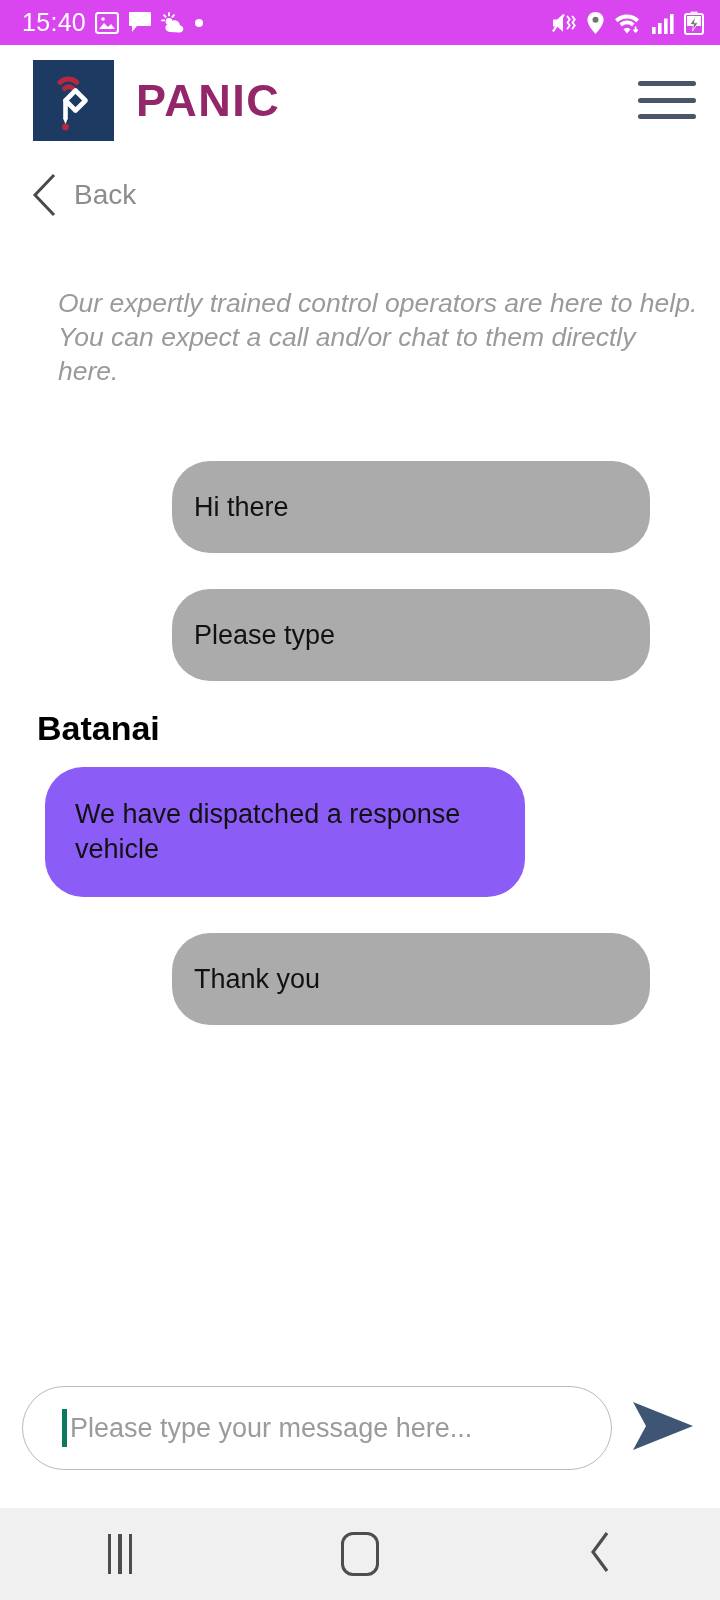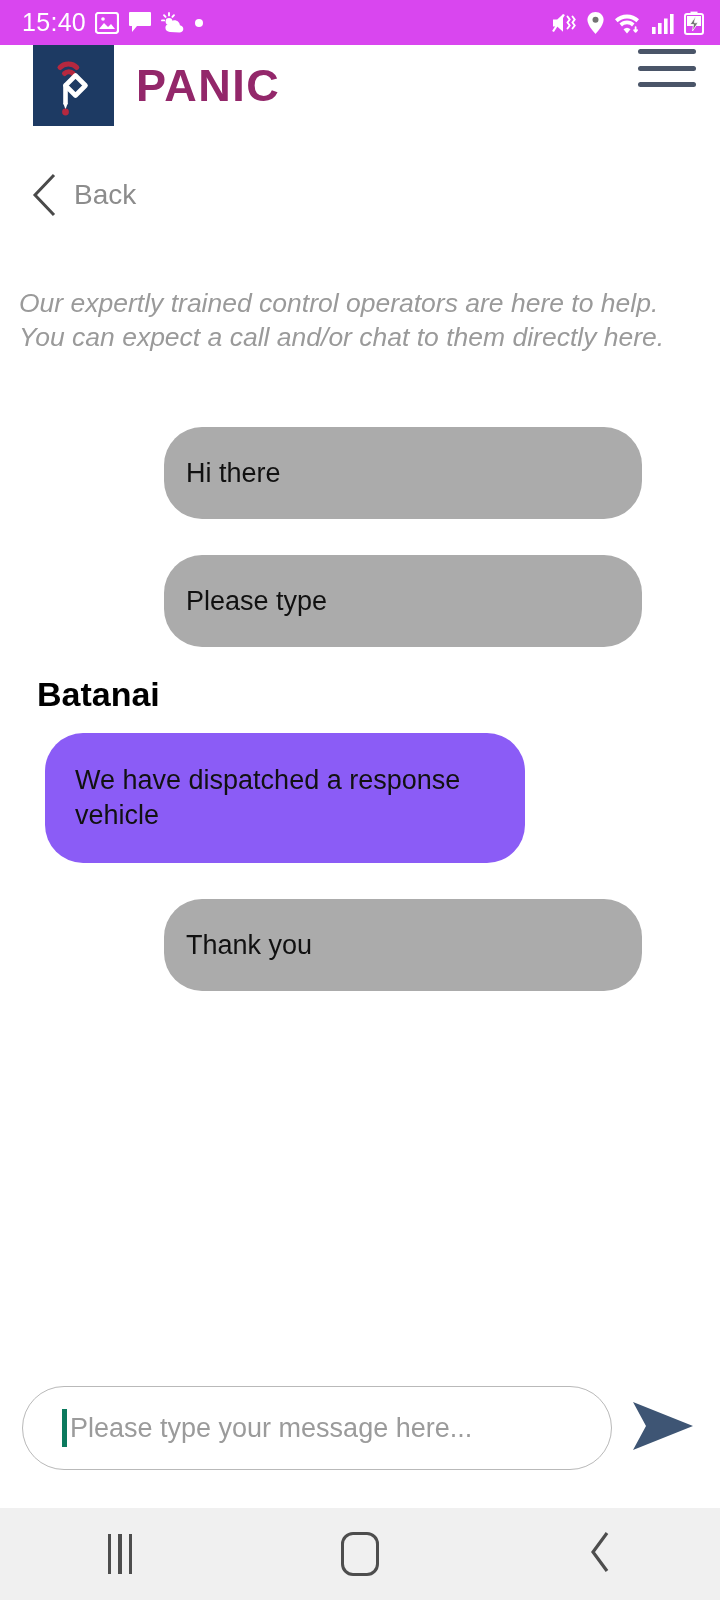--- a/index.html
+++ b/index.html
@@ -29,21 +29,21 @@
     color:#ffffff; font-size:25px; font-weight:400;
     letter-spacing:0.3px; line-height:1;
   }
   .status-right { margin-left:auto; display:flex; align-items:center; gap:9px; }
   .sicon { display:block; }
   .dot-icon { width:8px; height:8px; border-radius:50%; background:#ffffff; display:block; }
 
   
   .app-header {
     flex:0 0 110px;
-    display:flex; align-items:flex-start;
+    display:flex; align-items:center;
     padding:0 24px 0 33px;
     background:#ffffff;
   }
   .brand { display:flex; align-items:center; gap:22px; }
   .logo-mark {
     width:81px; height:81px;
     background:#1d3a63;
     position:relative;
     flex:0 0 81px;
   }
@@ -74,31 +74,31 @@
     cursor:pointer;
   }
   .back-chevron { width:34px; height:46px; display:block; }
   .back-label {
     font-size:28px; color:#8c8c8c; margin-left:12px; line-height:1;
   }
 
   
   .intro {
     flex:0 0 auto;
-    padding:52px 22px 0 19px;
+    padding:52px 22px 0 58px;
     font-size:26.5px;
     font-style:italic;
     color:#9a9a9a;
     line-height:1.28;
   }
 
   
   .chat-area {
     flex:1 1 auto;
-    padding:72px 16px 0 0;
+    padding:72px 8px 0 0;
     overflow:hidden;
     display:flex; flex-direction:column;
   }
   .msg-row { display:flex; padding:0 62px 0 45px; }
   .msg-row.out { justify-content:flex-end; }
   .msg-row.in  { justify-content:flex-start; }
   .bubble {
     border-radius:38px;
     font-size:27px;
     color:#111111;

